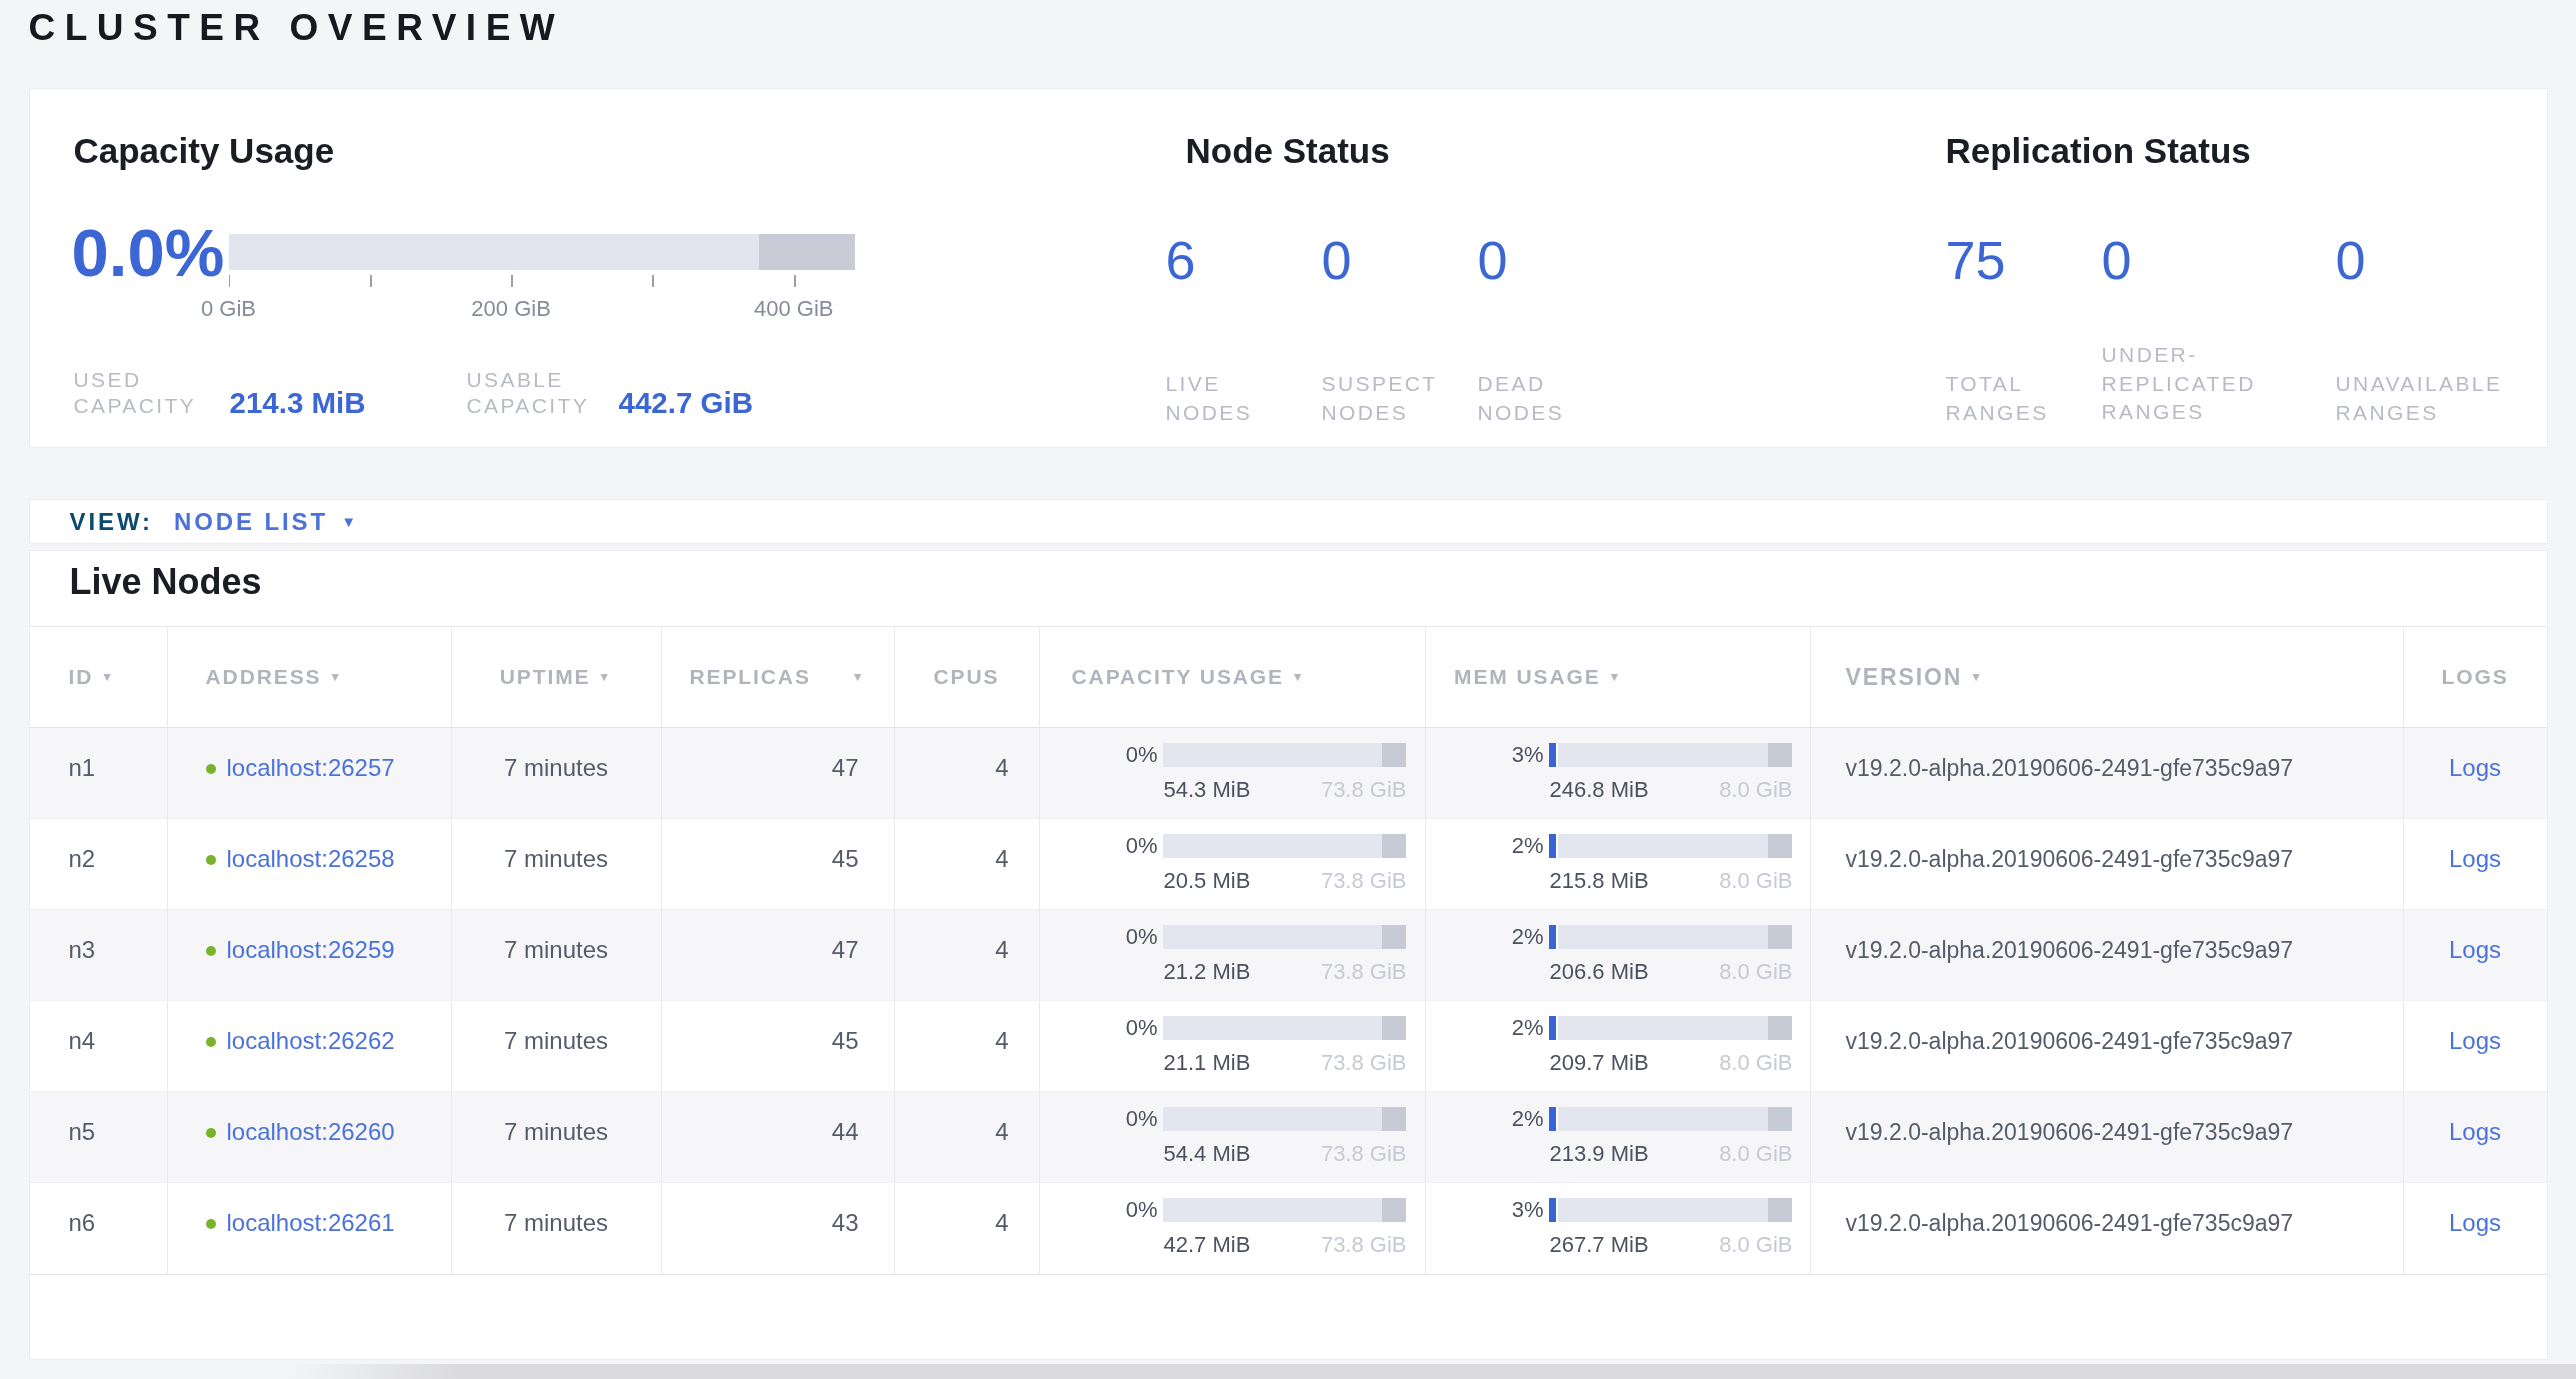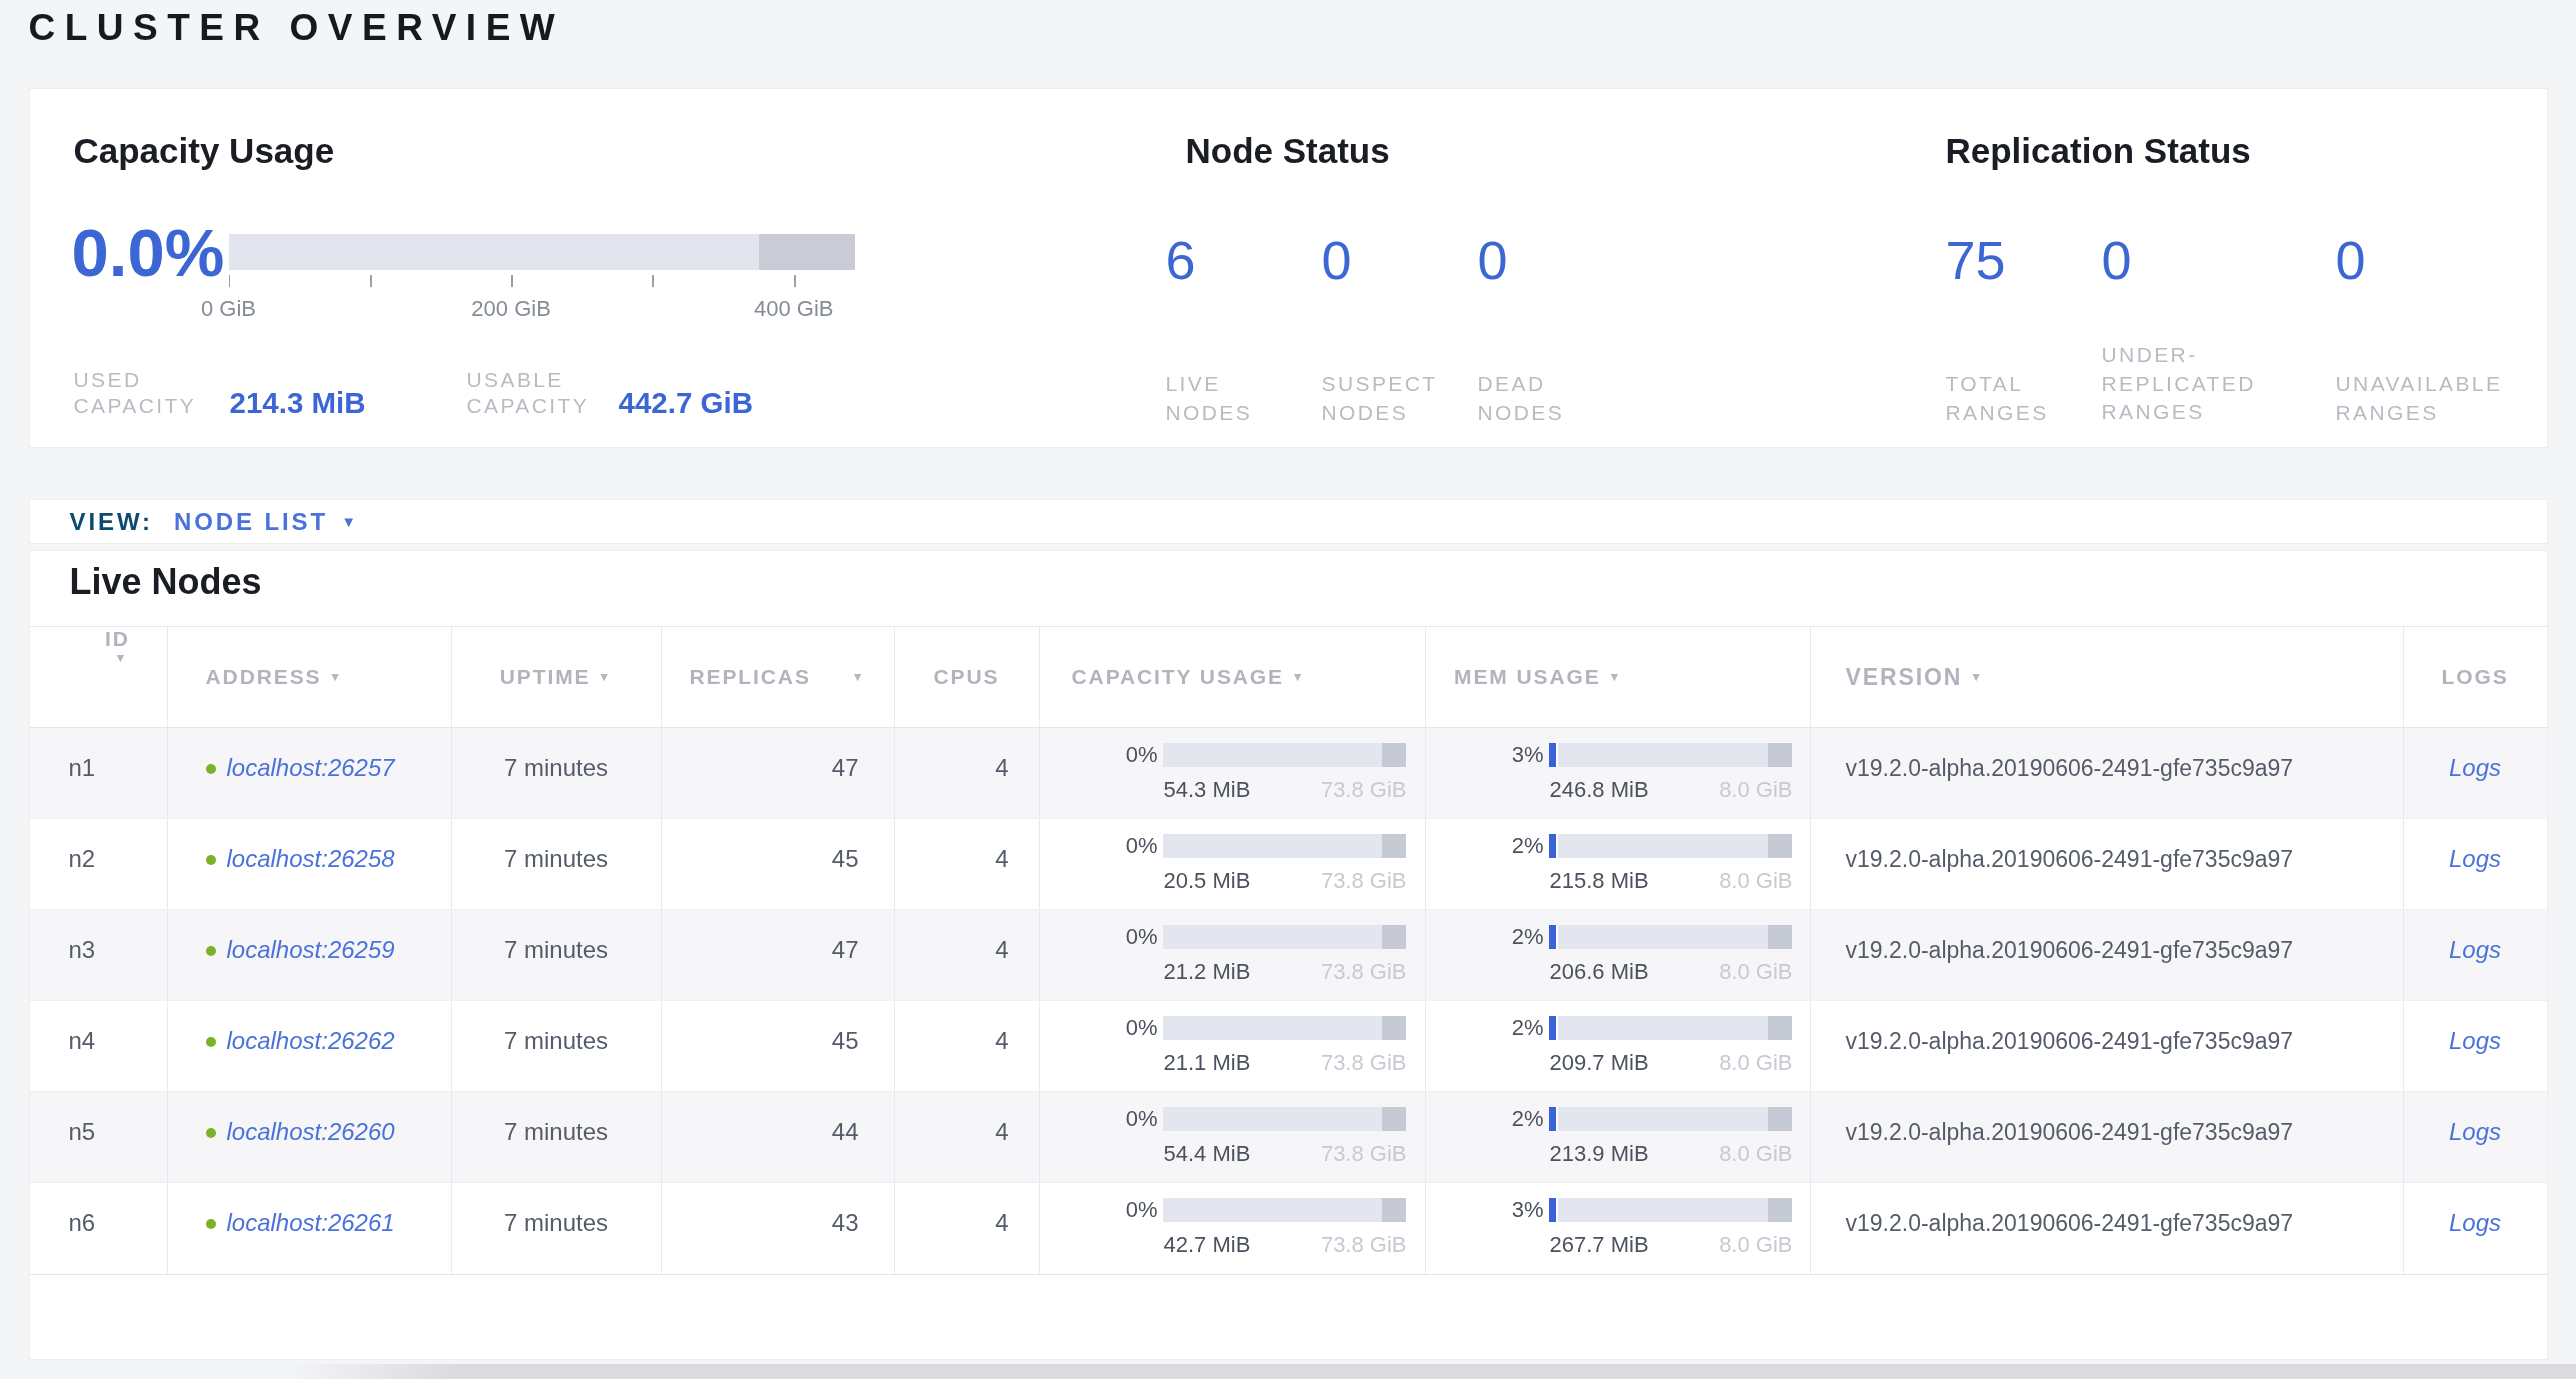--- a/index.html
+++ b/index.html
@@ -80,27 +80,27 @@
 
   .col-id       { padding-left:39px; padding-top:26px; }
   .col-address  { padding-left:38px; padding-top:26px; white-space:nowrap; }
   .col-uptime   { text-align:center; padding-top:26px; }
   .col-replicas { text-align:right; padding-right:35px; padding-top:26px;gap:33px; }
   .col-cpus     { text-align:right; padding-right:30px; padding-top:26px; }
   .col-capacity, .col-mem { padding-top:14.3px; }
   .col-version  { padding-left:35px; padding-top:27px; font-size:23px; white-space:nowrap; }
   .col-logs     { text-align:center; padding-top:26px; }
 
-  .th.col-id { padding-top:0;flex-direction:column; } .th.col-address { padding-top:0; }
+  .th.col-id { padding-top:0; } .th.col-address { padding-top:0; }
   .th.col-uptime, .th.col-replicas, .th.col-cpus, .th.col-logs { justify-content:center; padding:0; }
   .th.col-capacity { padding:0 0 0 32px; } .th.col-mem { padding:0 0 0 28.5px; }
   .th.col-version { padding:0 0 0 35px; }
 
   .status-dot { display:inline-block; width:10.5px; height:10.5px; border-radius:50%; background:#79b32a; margin-right:10.5px; vertical-align:1.9px; }
-  .link { color:#4a72da; text-decoration:none; cursor:pointer;font-style:italic; }
+  .link { color:#4a72da; text-decoration:none; cursor:pointer; }
 
   .usage .r1 { display:flex; align-items:center; }
   .usage .pct { width:118px; text-align:right; font-size:22px; color:#4b515d; }
   .usage .bar { position:relative; width:243px; height:24px; background:#e3e5ef; margin-left:5.7px; }
   .usage .fill { position:absolute; left:0; top:0; height:100%; background:#3a63d8; border-right:2.9px solid #fff; }
   .usage .reserved { position:absolute; right:0; top:0; height:100%; width:10%; background:#c6cad5; }
   .usage .r2 { display:flex; justify-content:space-between; width:243px; margin-left:124px; margin-top:8.6px; font-size:22px; }
   .usage .used { color:#4b515d; }
   .usage .total { color:#c7cad2;margin-left:16px; }
 

